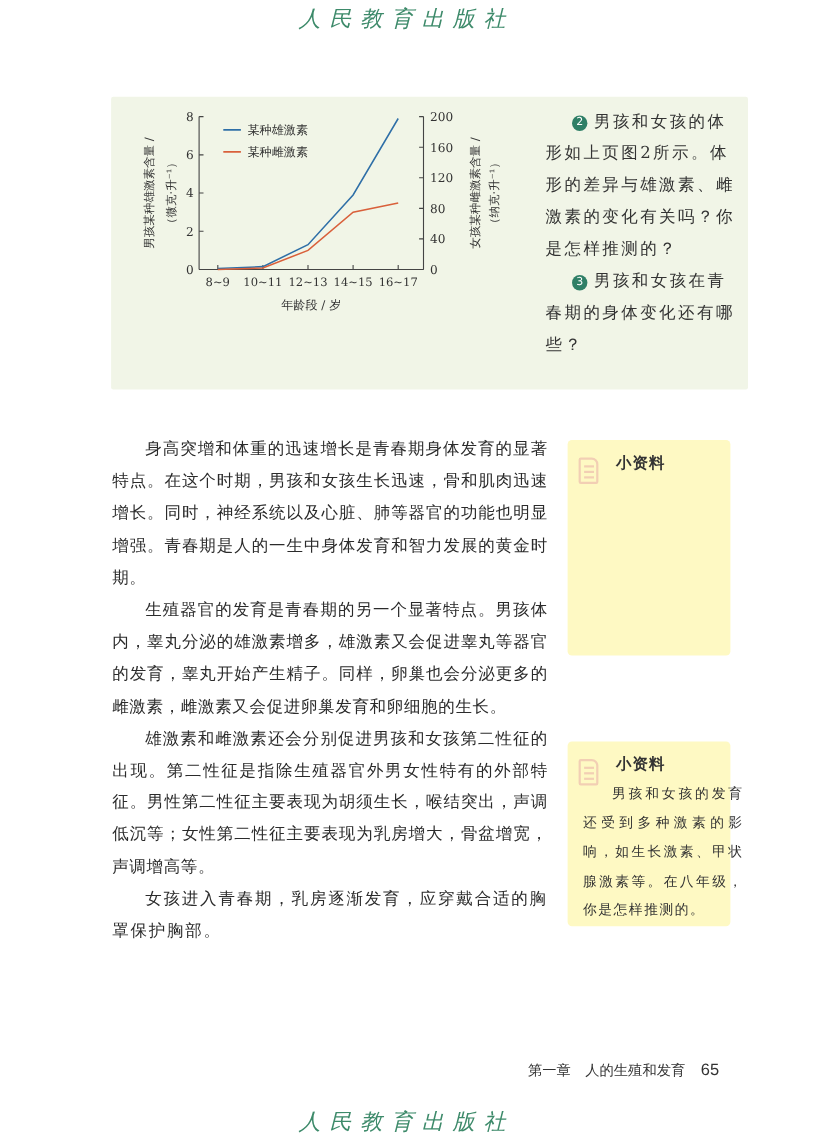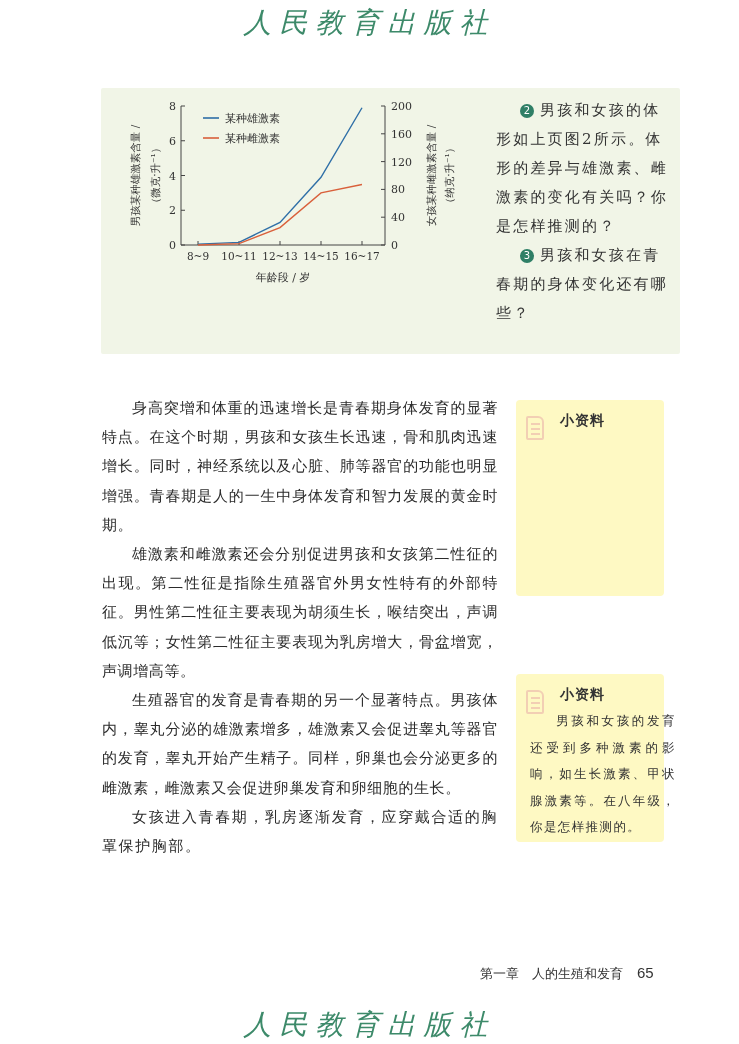--- a/index.html
+++ b/index.html
@@ -5,21 +5,21 @@
   html, body { margin: 0; padding: 0; }
   body {
     width: 739px; height: 1044px; position: relative; overflow: hidden;
     background: #ffffff;
     font-family: "DejaVu Serif", "Liberation Serif", serif;
     color: #2a2a2a;
   }
   .publisher {
     position: absolute; left: 0; width: 739px; text-align: center;
     font-family: "DejaVu Serif", serif; font-style: italic;
-    color: #3d8a6a; font-size: 28px; letter-spacing: 8px;
+    color: #3d8a6a; font-size: 20px; letter-spacing: 8px;
   }
   .publisher.top { top: 4px; }
   .publisher.bottom { top: 1006px; }
 
   .green-panel {
     position: absolute; left: 101px; top: 88px; width: 579px; height: 266px;
     background: #f1f5e7; border-radius: 2px;
   }
   .chart-wrap { position: absolute; left: 0; top: 0; width: 400px; height: 266px; }
   .chart-svg { position: absolute; left: 0; top: 0; }
@@ -135,22 +135,22 @@
       </svg>
   </div>
   <div class="questions">
     <p><span class="q-num">2</span><span>男孩和女孩的体形如上页图2所示。体形的差异与雄激素、雌激素的变化有关吗？你是怎样推测的？</span></p>
     <p><span class="q-num">3</span><span>男孩和女孩在青春期的身体变化还有哪些？</span></p>
   </div>
 </div>
 
 <div class="body-text">
   <p>身高突增和体重的迅速增长是青春期身体发育的显著特点。在这个时期，男孩和女孩生长迅速，骨和肌肉迅速增长。同时，神经系统以及心脏、肺等器官的功能也明显增强。青春期是人的一生中身体发育和智力发展的黄金时期。</p>
+  <p>生殖器官的发育是青春期的另一个显著特点。男孩体内，睾丸分泌的雄激素增多，雄激素又会促进睾丸等器官的发育，睾丸开始产生精子。同样，卵巢也会分泌更多的雌激素，雌激素又会促进卵巢发育和卵细胞的生长。</p>
   <p>雄激素和雌激素还会分别促进男孩和女孩第二性征的出现。第二性征是指除生殖器官外男女性特有的外部特征。男性第二性征主要表现为胡须生长，喉结突出，声调低沉等；女性第二性征主要表现为乳房增大，骨盆增宽，声调增高等。</p>
-  <p>生殖器官的发育是青春期的另一个显著特点。男孩体内，睾丸分泌的雄激素增多，雄激素又会促进睾丸等器官的发育，睾丸开始产生精子。同样，卵巢也会分泌更多的雌激素，雌激素又会促进卵巢发育和卵细胞的生长。</p>
   <p class="kai">女孩进入青春期，乳房逐渐发育，应穿戴合适的胸罩保护胸部。</p>
 </div>
 
 <div class="note n1">
   <div class="note-icon">
       <i style="top:5px"></i>
       <i style="top:10px"></i>
       <i style="top:15px"></i>
     </div>
   <div class="note-title">小资料</div>

